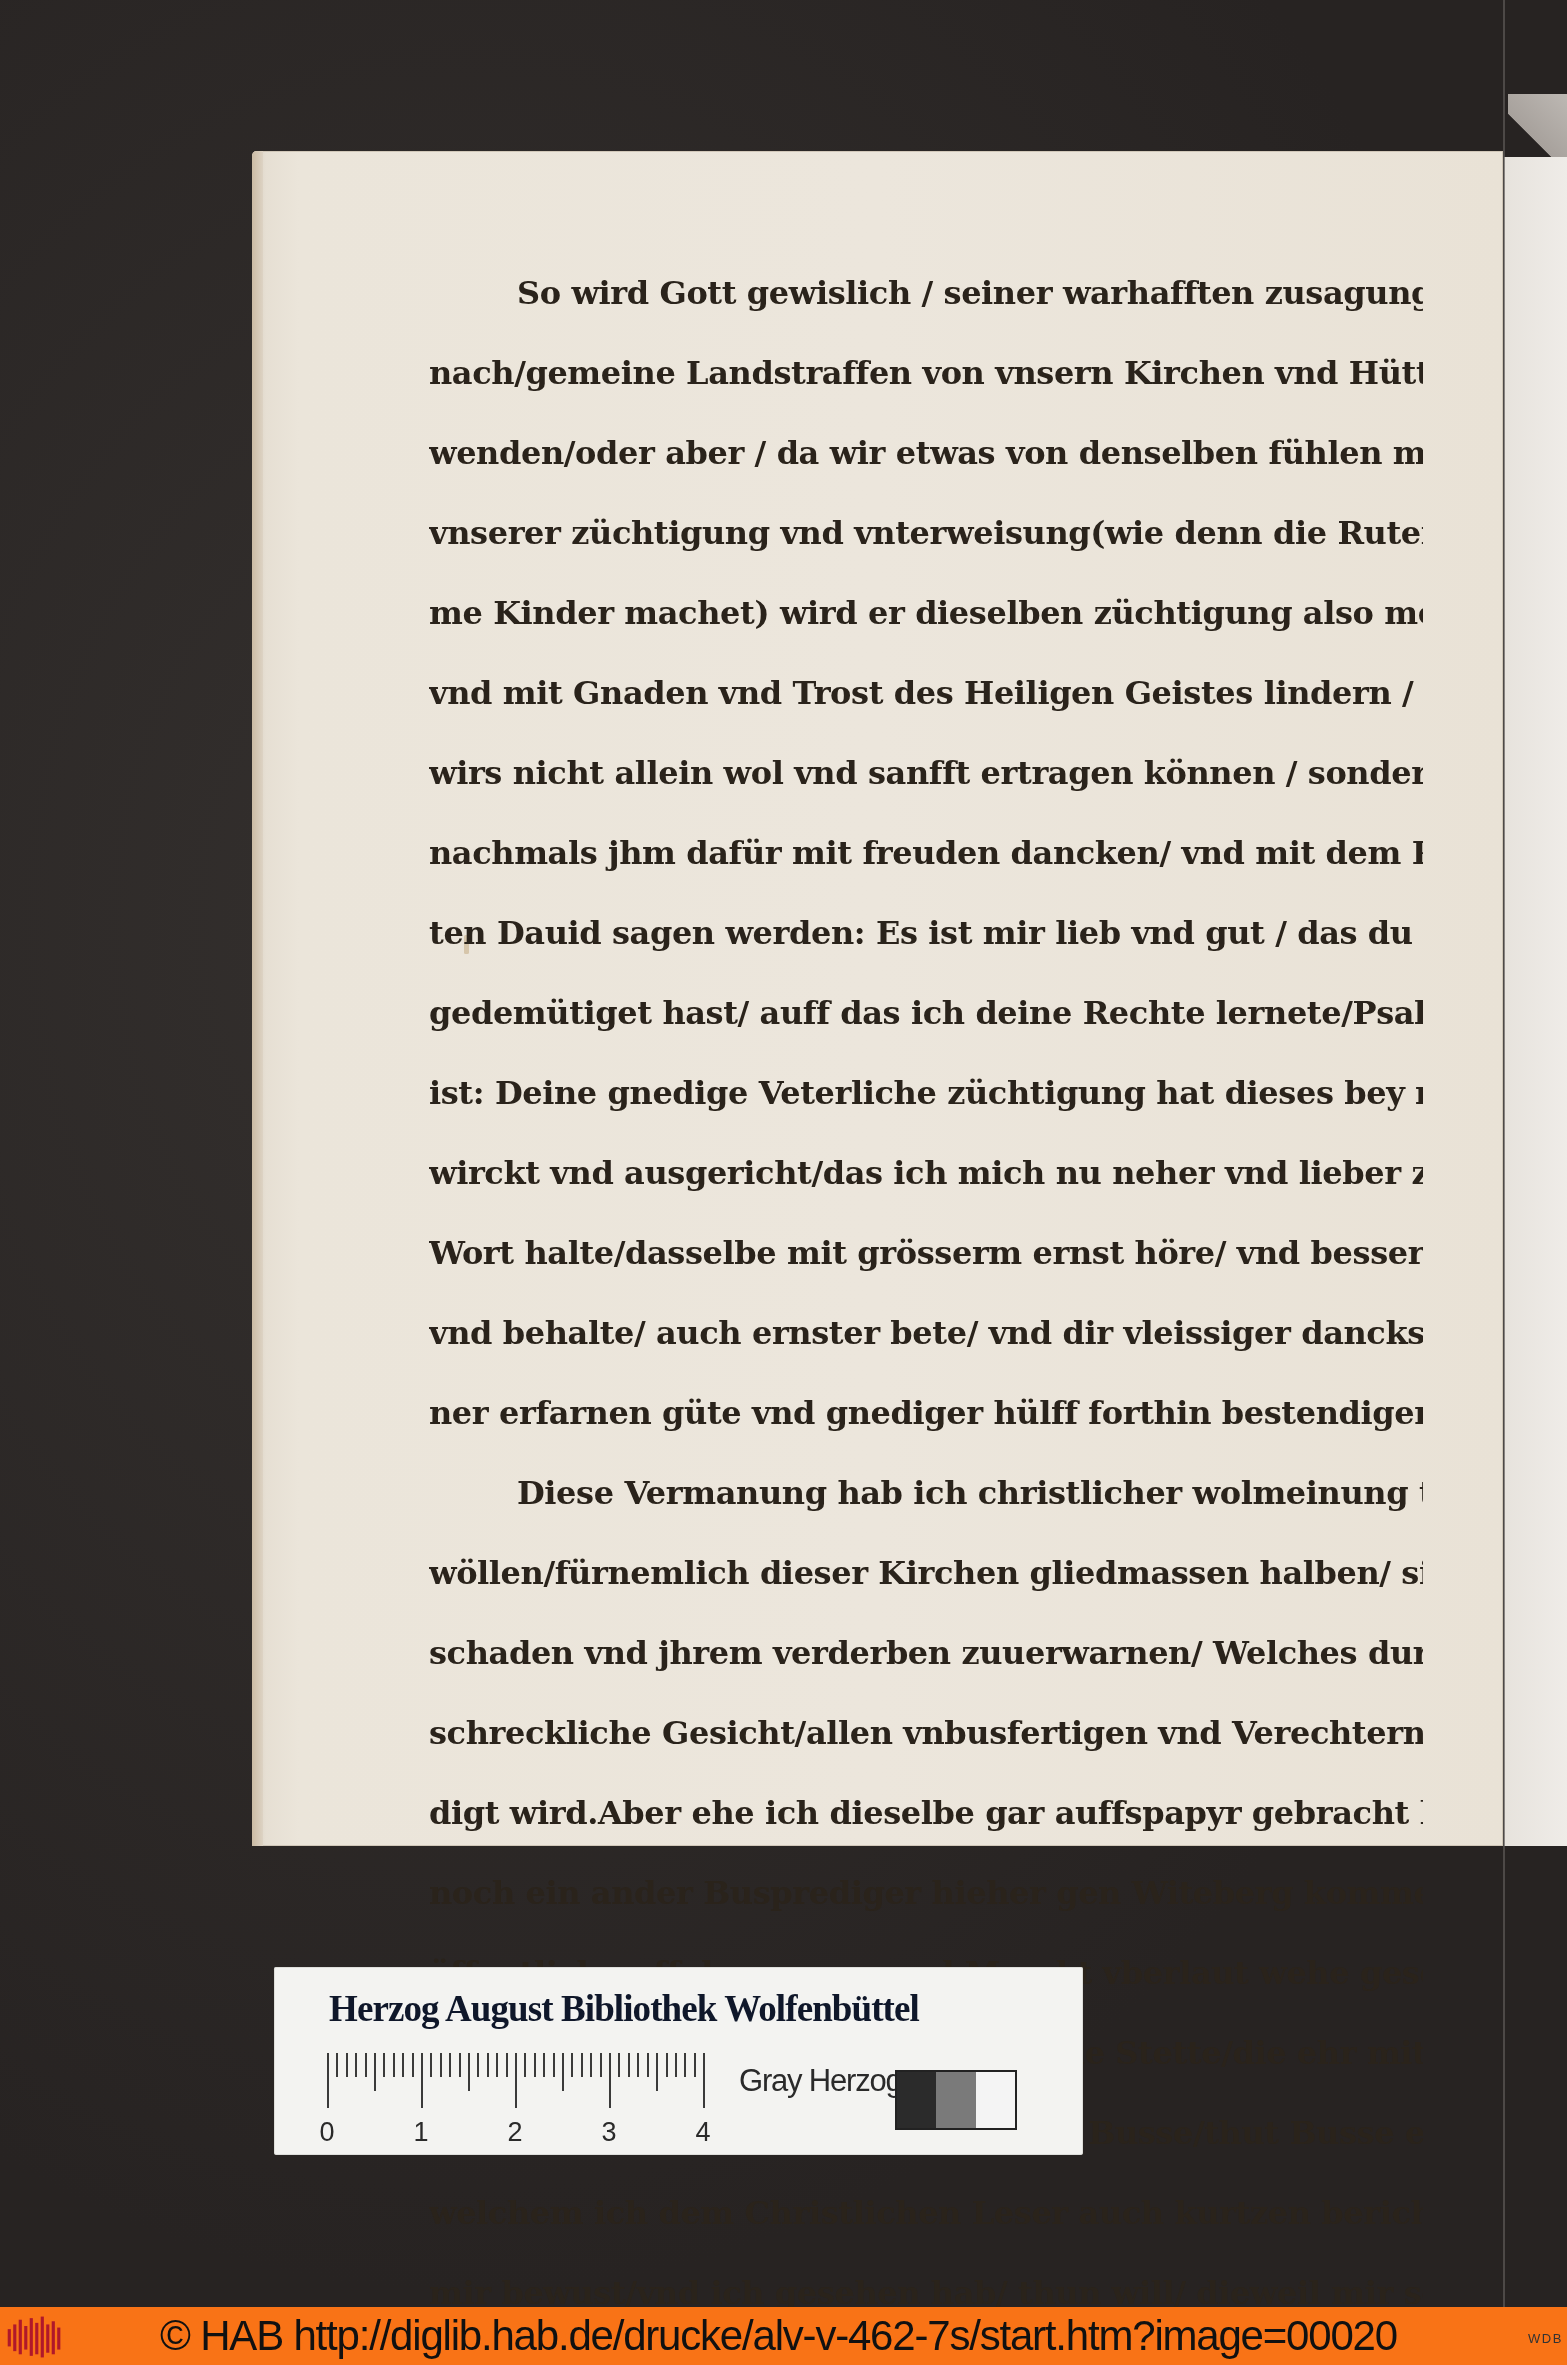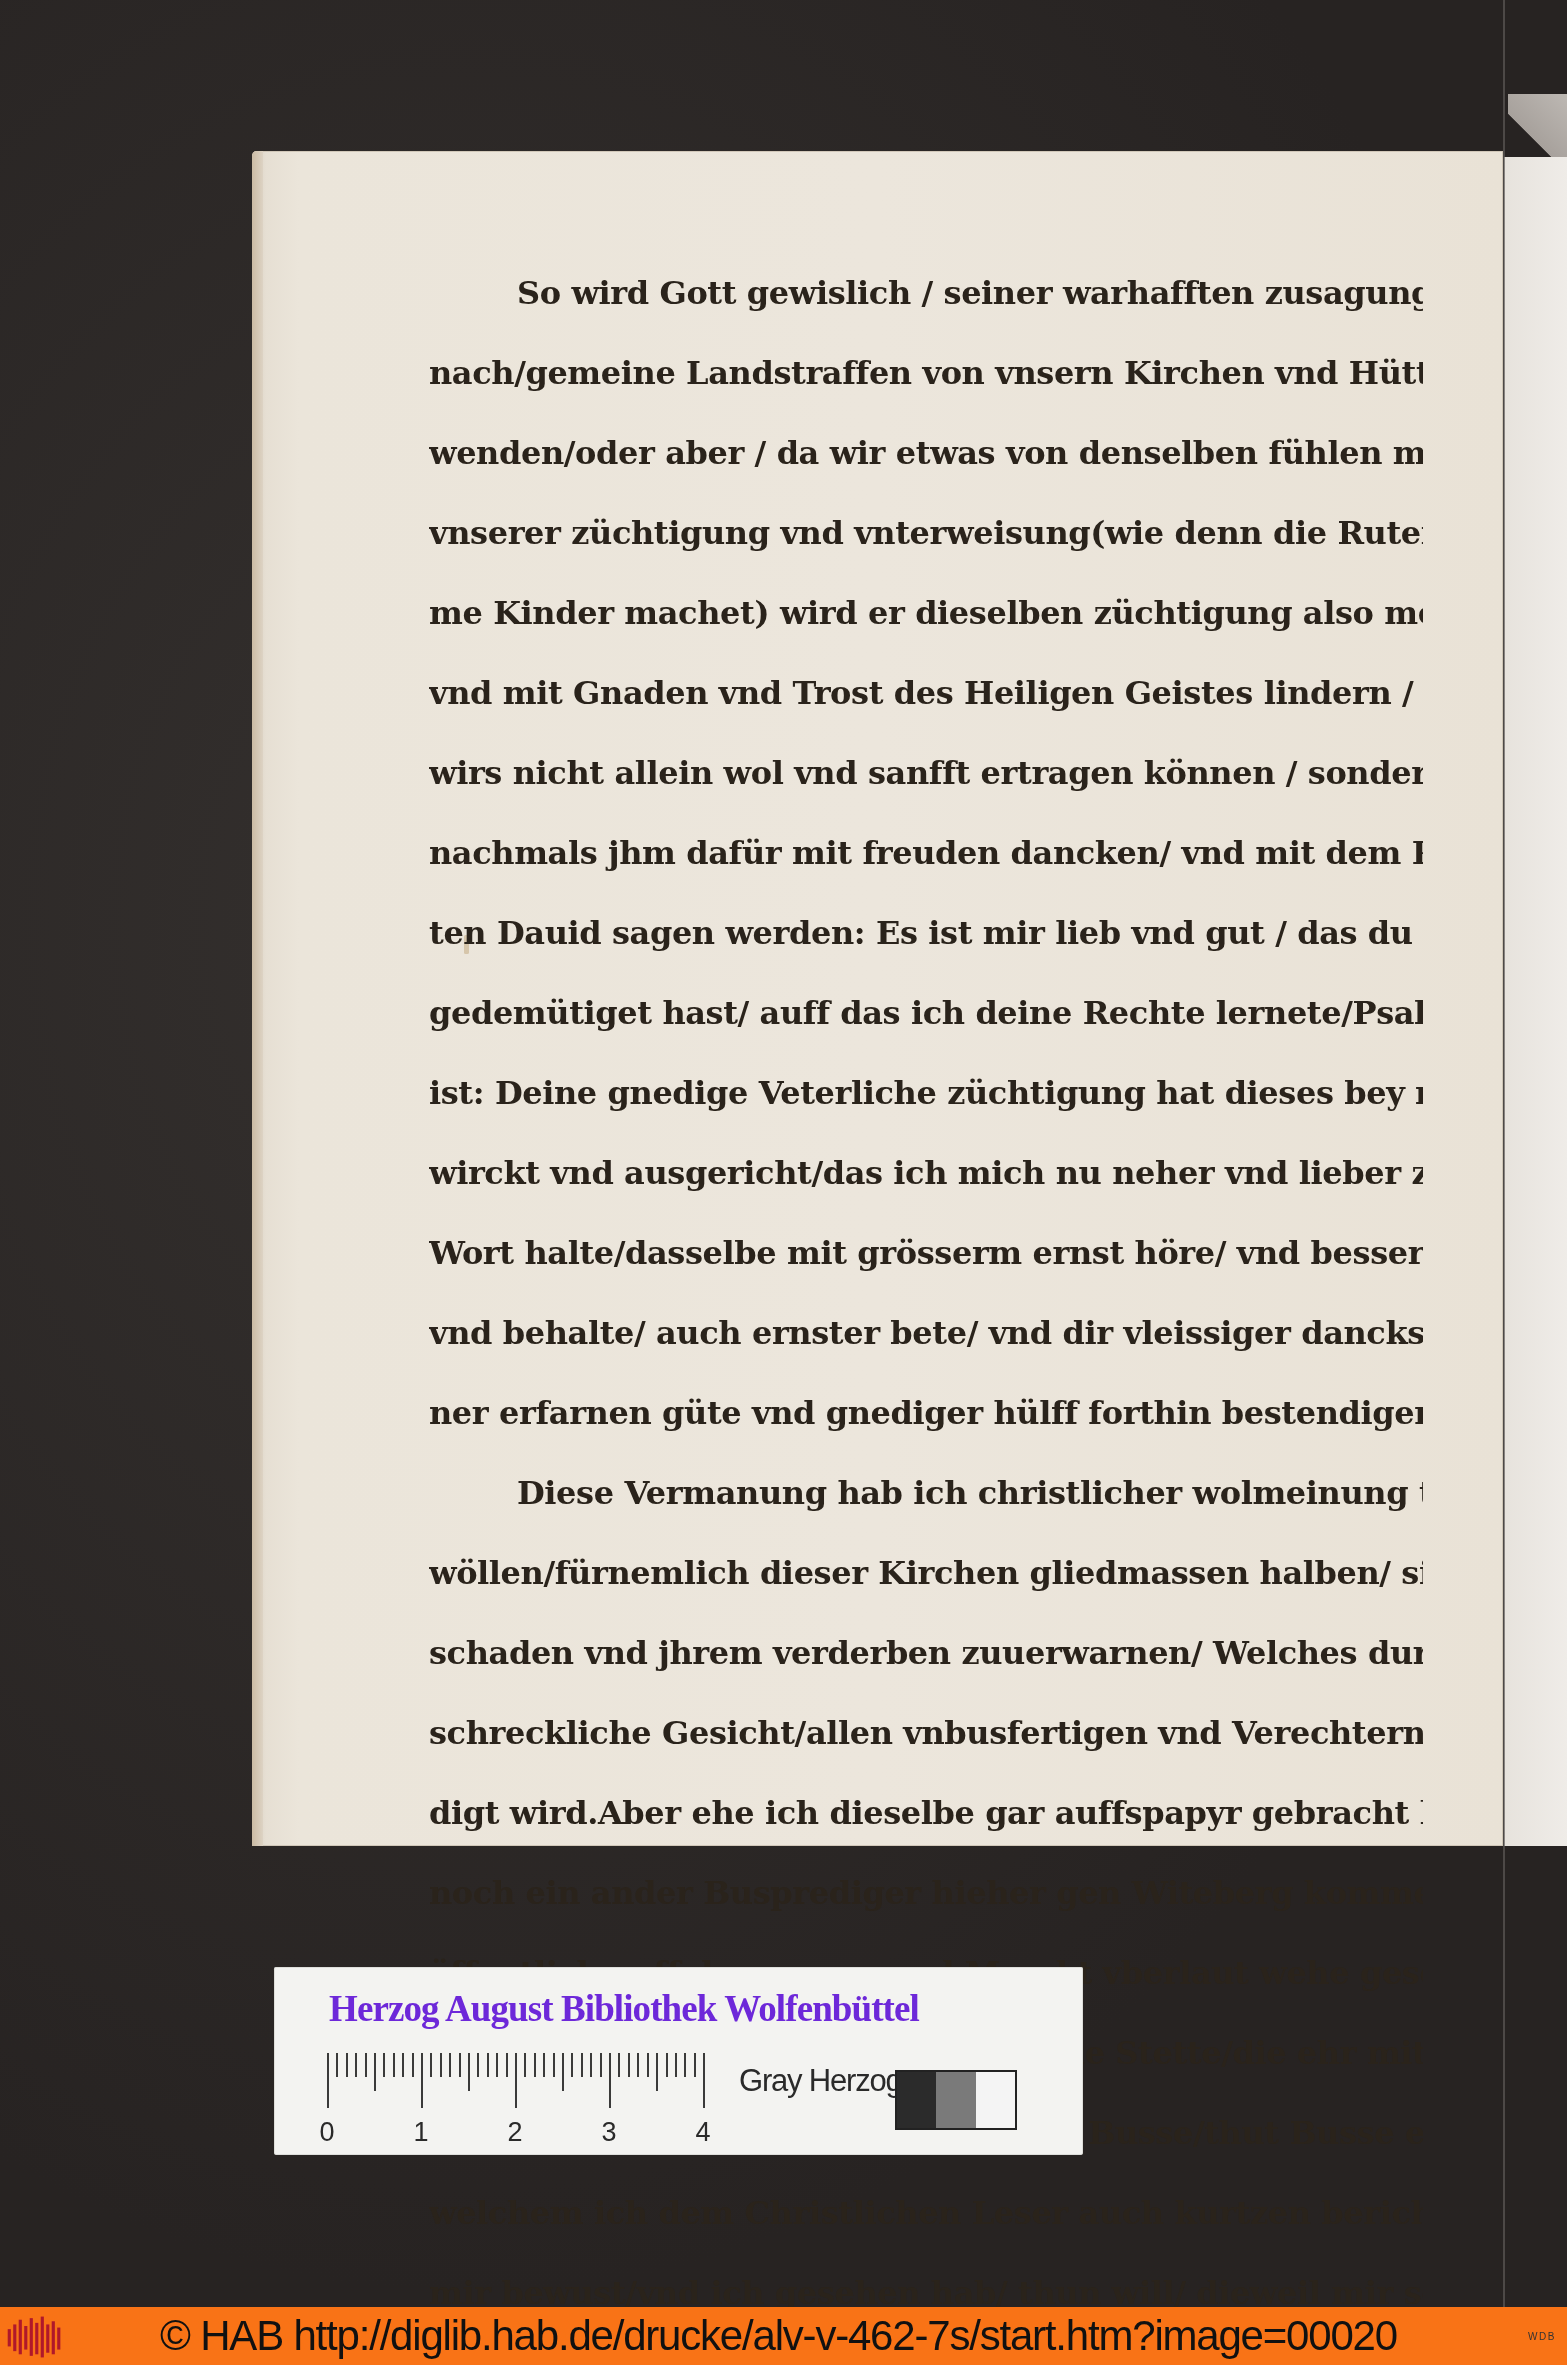--- a/index.html
+++ b/index.html
@@ -53,21 +53,21 @@
   .line.catch { text-align-last: right; }
   .card {
     position: absolute; left: 274px; top: 1967px; width: 809px; height: 188px;
     background: #f3f3f1;
     border-radius: 2.4px;
     box-shadow: 0 0 0 0.8px #d8d8d4 inset;
   }
   .card-title {
     position: absolute; left: 55px; top: 20.4px;
     font-family: "Liberation Serif", serif; font-weight: bold;
-    font-size: 37px; letter-spacing: -0.9px; color: #6d28d9;
+    font-size: 37px; letter-spacing: -0.9px; color: #0f172a;
   }
   .ruler { position: absolute; left: 53px; top: 86px; width: 188px; height: 86px; }
   .tick { position: absolute; top: 0; width: 1.6px; background: #3a3a3a; }
   .ruler-num {
     position: absolute; top: 64px; font-family: "Liberation Sans", sans-serif;
     font-size: 27px; color: #2a2a2a; transform: translateX(-50%);
   }
   .gray-label {
     position: absolute; left: 465px; top: 96px;
     font-family: "Liberation Sans", sans-serif; font-size: 31px; color: #2a2a2a;
@@ -85,21 +85,21 @@
   .footer-logo {
     position: absolute; left: 6.3px; top: 7.8px; width: 60px; height: 44px;
   }
   .footer-text {
     position: absolute; left: 160px; top: 4.7px;
     font-family: "Liberation Sans", sans-serif; font-size: 42px;
     color: #111; letter-spacing: -1.2px; white-space: nowrap;
   }
   .footer-wdb {
     position: absolute; left: 1528px; top: 23.5px;
-    font-family: "Liberation Sans", sans-serif; font-size: 10px; color: #333;
+    font-family: "Liberation Sans", sans-serif; font-size: 13px; color: #333;
     letter-spacing: 1.6px;
   }
   .stain { position: absolute; border-radius: 50%; opacity: 0.35; }
 </style>
 </head>
 <body>
 
 <div class="scan-bg"></div>
 <div class="facing-corner"></div>
 <div class="facing-page"></div>

